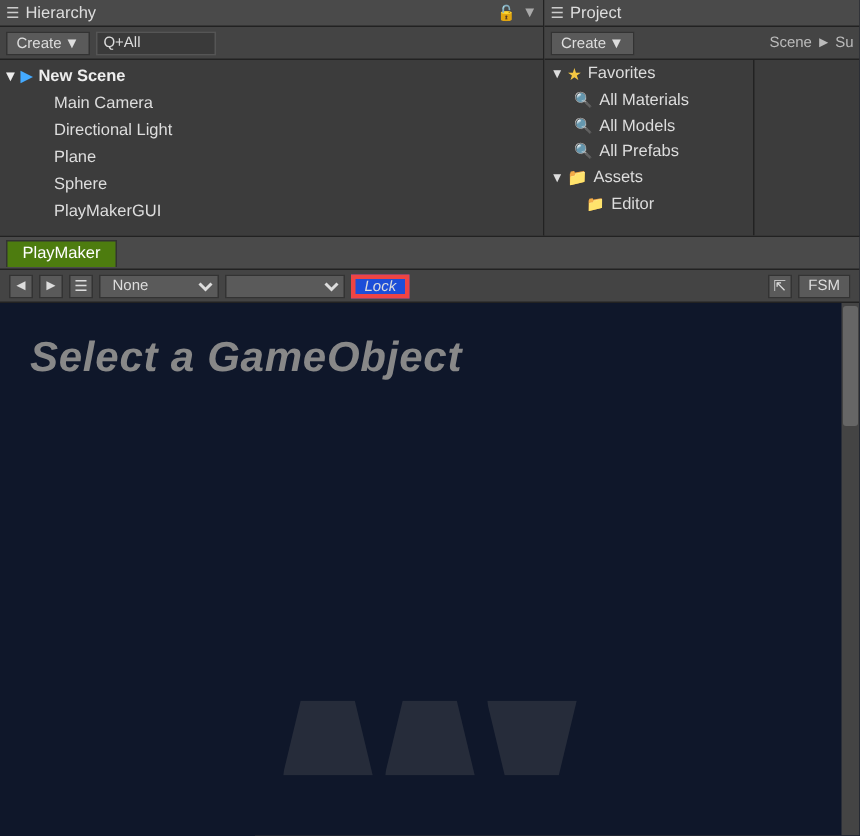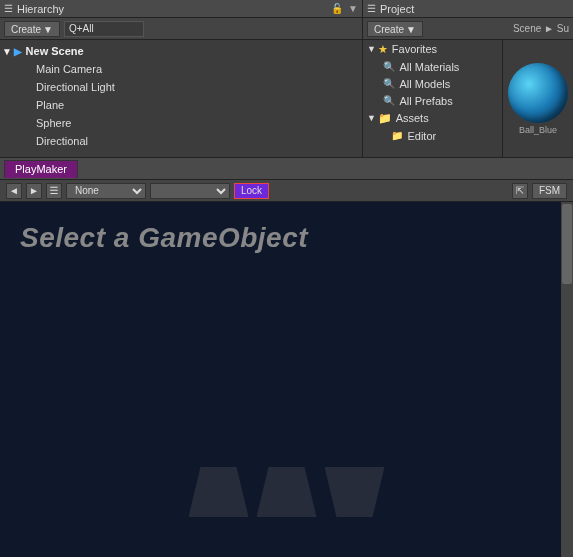--- a/index.html
+++ b/index.html
@@ -243,21 +243,21 @@
       border-bottom: none;
       color: #ddd;
       font-size: 11px;
       padding: 2px 10px;
       cursor: pointer;
       height: 18px;
       display: flex;
       align-items: center;
     }
     .tab-button.active {
-      background: #701a75;
+      background: #4d7c0f;
       color: #fff;
       justify-content: center;
     }
     .playmaker-toolbar {
       background: #444;
       height: 22px;
       display: flex;
       align-items: center;
       padding: 0 6px;
       border-bottom: 1px solid #222;
@@ -290,27 +290,28 @@
     .pm-dropdown {
       background: #5a5a5a;
       border: 1px solid #333;
       color: #ddd;
       font-size: 10px;
       height: 16px;
       padding: 0 4px;
       width: 80px;
     }
     .pm-lock-btn {
-      background: #6d28d9;
-      border: 1px solid #ef4444;
+      background: #1d4ed8;
+      border: 3px solid #ef4444;
       color: #ddd;
       font-size: 10px;
       padding: 0 6px;
       height: 16px;
       cursor: pointer;
+      font-style: italic;
     }
     .pm-spacer { flex: 1; }
     .pm-fsm-btn {
       background: #5a5a5a;
       border: 1px solid #333;
       color: #ddd;
       font-size: 10px;
       padding: 0 6px;
       height: 16px;
       cursor: pointer;
@@ -407,21 +408,21 @@
       <div class="hierarchy-item item-indent">
         <span>Directional Light</span>
       </div>
       <div class="hierarchy-item item-indent">
         <span>Plane</span>
       </div>
       <div class="hierarchy-item item-indent">
         <span>Sphere</span>
       </div>
       <div class="hierarchy-item item-indent">
-        <span>Directional</span>
+        <span>PlayMakerGUI</span>
       </div>
     </div>
   </div>
 
   <div class="project-panel">
 
     <div class="panel-titlebar">
       <span class="panel-title-icon">☰</span>
       <span class="panel-title-text">Project</span>
     </div>
@@ -461,26 +462,20 @@
           <span class="arrow">▼</span>
           <span class="folder-icon">📁</span>
           <span>Assets</span>
         </div>
         <div class="assets-sub-item">
           <span class="folder-icon">📁</span>
           <span>Editor</span>
         </div>
       </div>
 
-      <div class="project-right">
-        <div style="display:flex;flex-direction:column;align-items:center;justify-content:center;height:100%;">
-          <div class="ball-preview"></div>
-          <div class="ball-label">Ball_Blue</div>
-        </div>
-      </div>
     </div>
   </div>
 
 </div>
 
 <div class="playmaker-panel">
 
   <div class="playmaker-titlebar">
     <div class="tab-button active">
       <span>PlayMaker</span>

